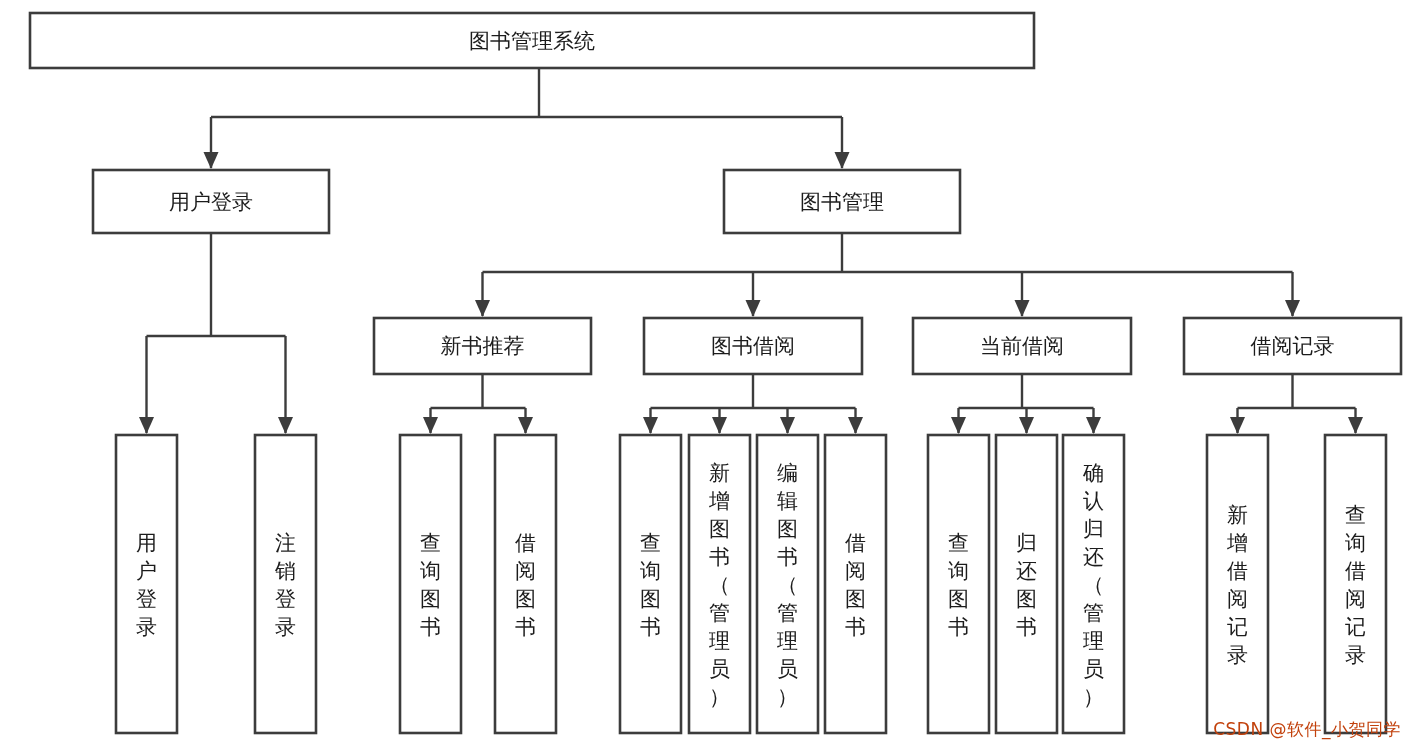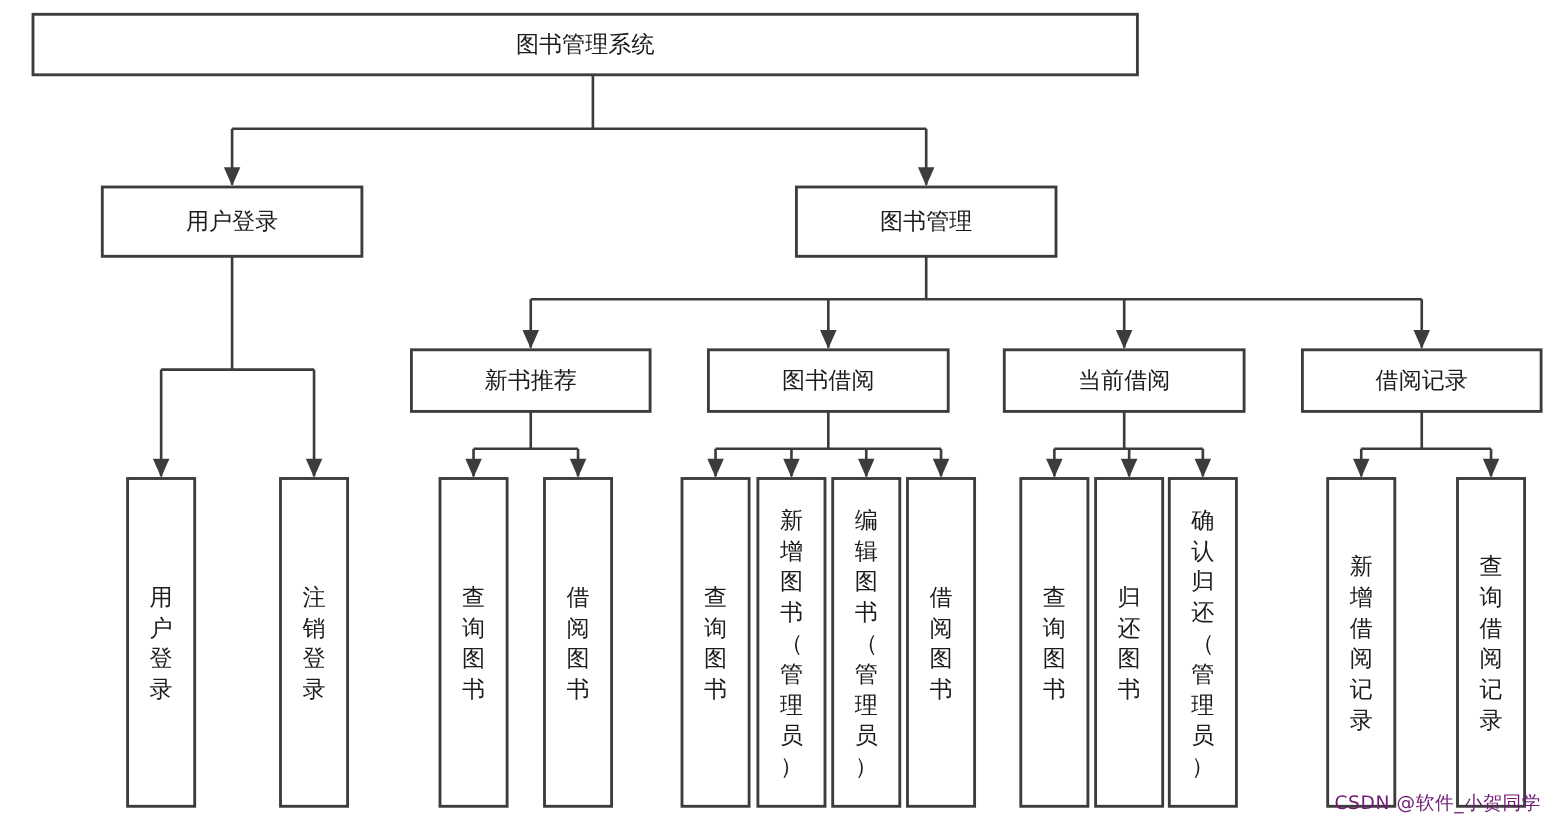--- a/index.html
+++ b/index.html
@@ -55,21 +55,21 @@
     font-family: "DejaVu Sans", "Liberation Sans", sans-serif;
     font-size: 21px;
     text-anchor: middle;
   }
   .watermark {
     position: absolute;
     right: 16px;
     bottom: 6px;
     font-family: "DejaVu Sans", "Liberation Sans", sans-serif;
     font-size: 17px;
-    color: #701a75;
+    color: #c2410c;
     letter-spacing: 0.5px;
     white-space: nowrap;
     pointer-events: none;
   }
 </style>
 </head>
 <body>
 
 <div id="diagram-root">
   <svg id="tree-svg" viewBox="0 0 1405 747" xmlns="http://www.w3.org/2000/svg">

